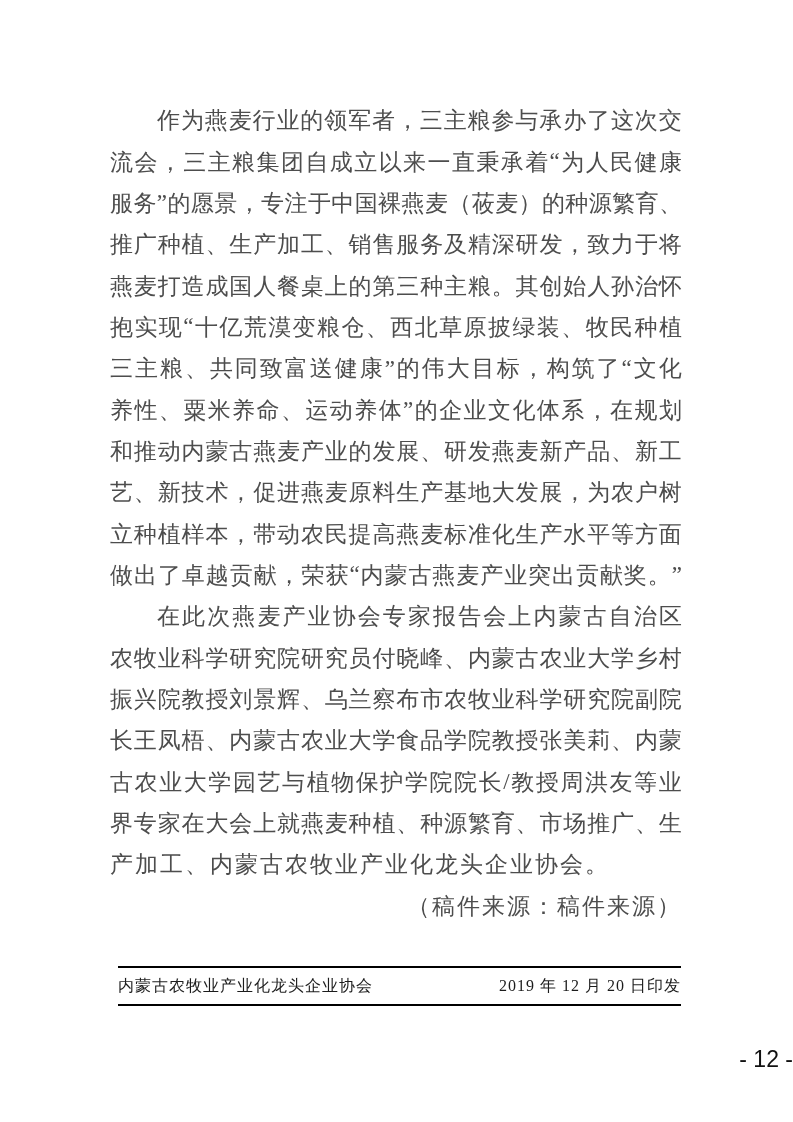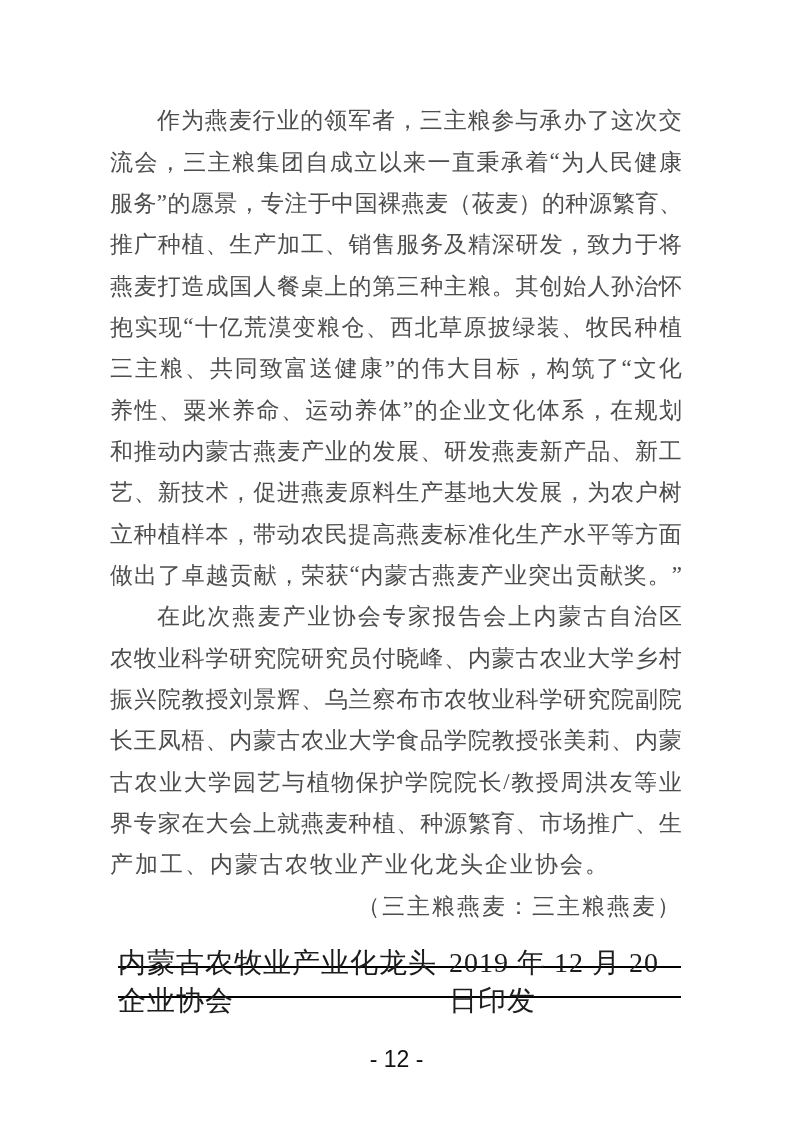--- a/index.html
+++ b/index.html
@@ -41,38 +41,38 @@
   .line span { flex: 0 0 auto; }
   .line.indent { padding-left: 47px; }
   .line.left  { justify-content: flex-start; letter-spacing: 2px; }
   .line.right { justify-content: flex-end;  letter-spacing: 2px; }
 
   .footer {
     position: absolute;
     left: 118px;
     top: 966px;
     width: 563px;
-    height: 32px;
+    height: 40px;
     border-top: 2px solid var(--rule);
     border-bottom: 2px solid var(--rule);
     display: flex;
     justify-content: space-between;
     align-items: center;
     color: var(--footer-text);
-    font-size: 28px;
+    font-size: 16px;
   }
   .footer .org  { letter-spacing: 1px; }
   .footer .date { letter-spacing: 1px; }
 
   .pagenum {
     position: absolute;
     left: 0;
     top: 1046px;
     width: 100%;
-    text-align: center;
+    text-align: right;
     color: #111111;
     font-size: 23px;
     font-family: "Liberation Sans", "DejaVu Sans", sans-serif;
   }
 </style>
 </head>
 <body>
 
 <div class="page">
 
@@ -543,21 +543,21 @@
           <span>市</span>
           <span>场</span>
           <span>推</span>
           <span>广</span>
           <span>、</span>
           <span>生</span>
         </div>
       <div class="line left">产加工、内蒙古农牧业产业化龙头企业协会。</div>
     </div>
 
-    <div class="line right">（三主粮燕麦：三主粮燕麦）</div>
+    <div class="line right">（稿件来源：稿件来源）</div>
 
   </div>
 
   <div class="footer">
     <span class="org">内蒙古农牧业产业化龙头企业协会</span>
     <span class="date">2019 年 12 月 20 日印发</span>
   </div>
 
   <div class="pagenum">- 12 -</div>
 

